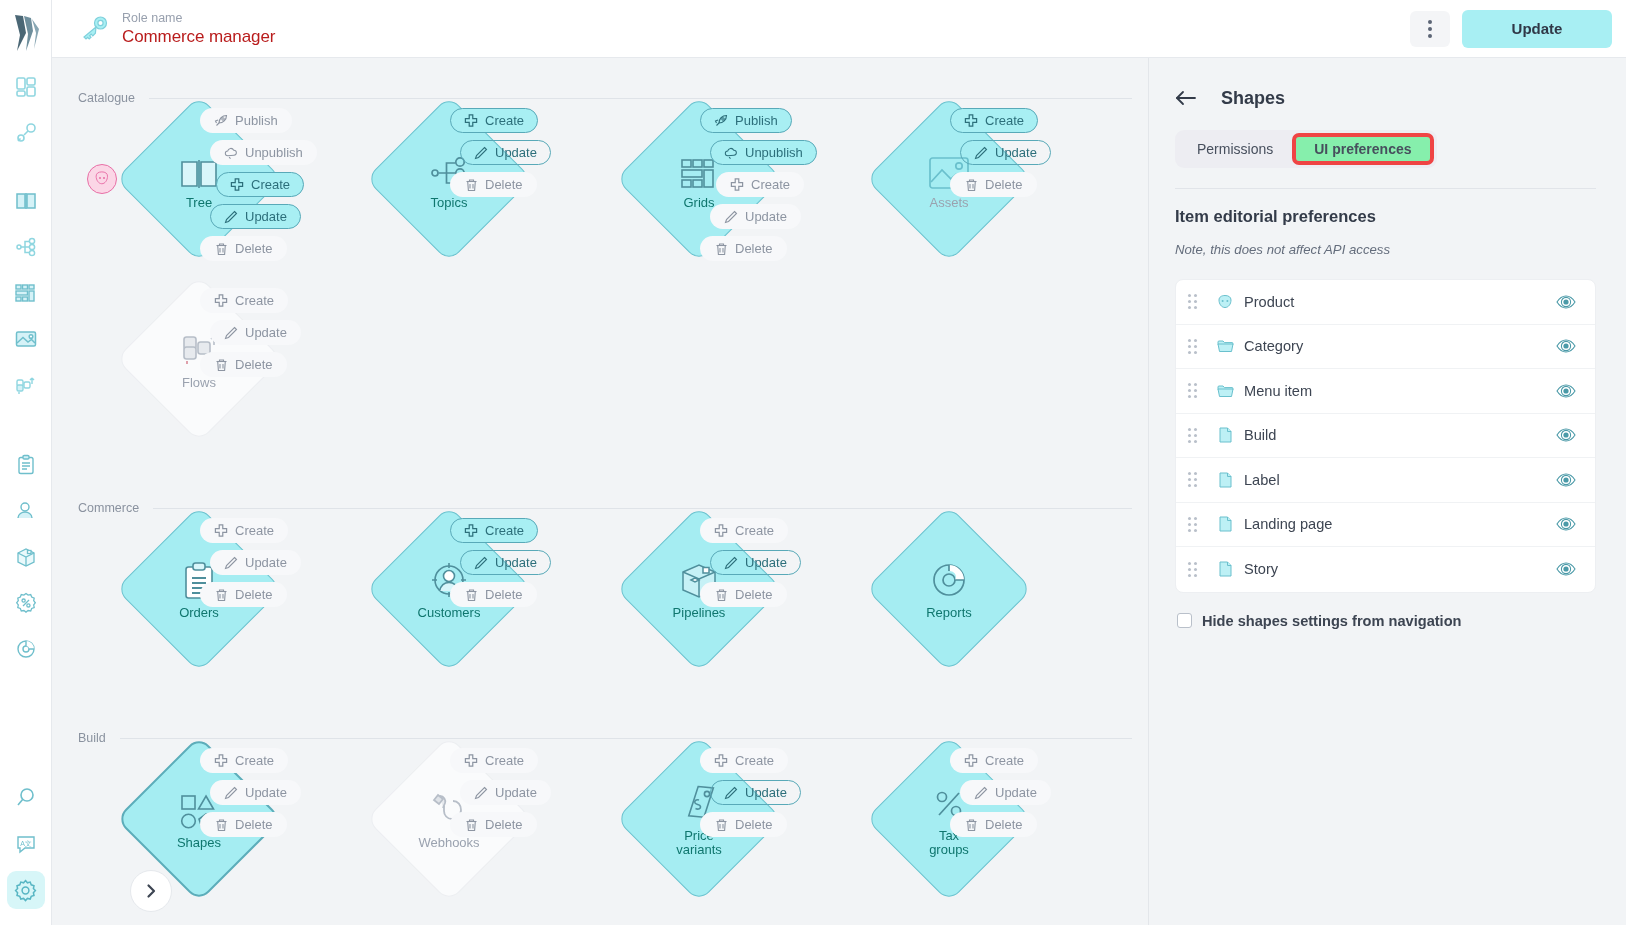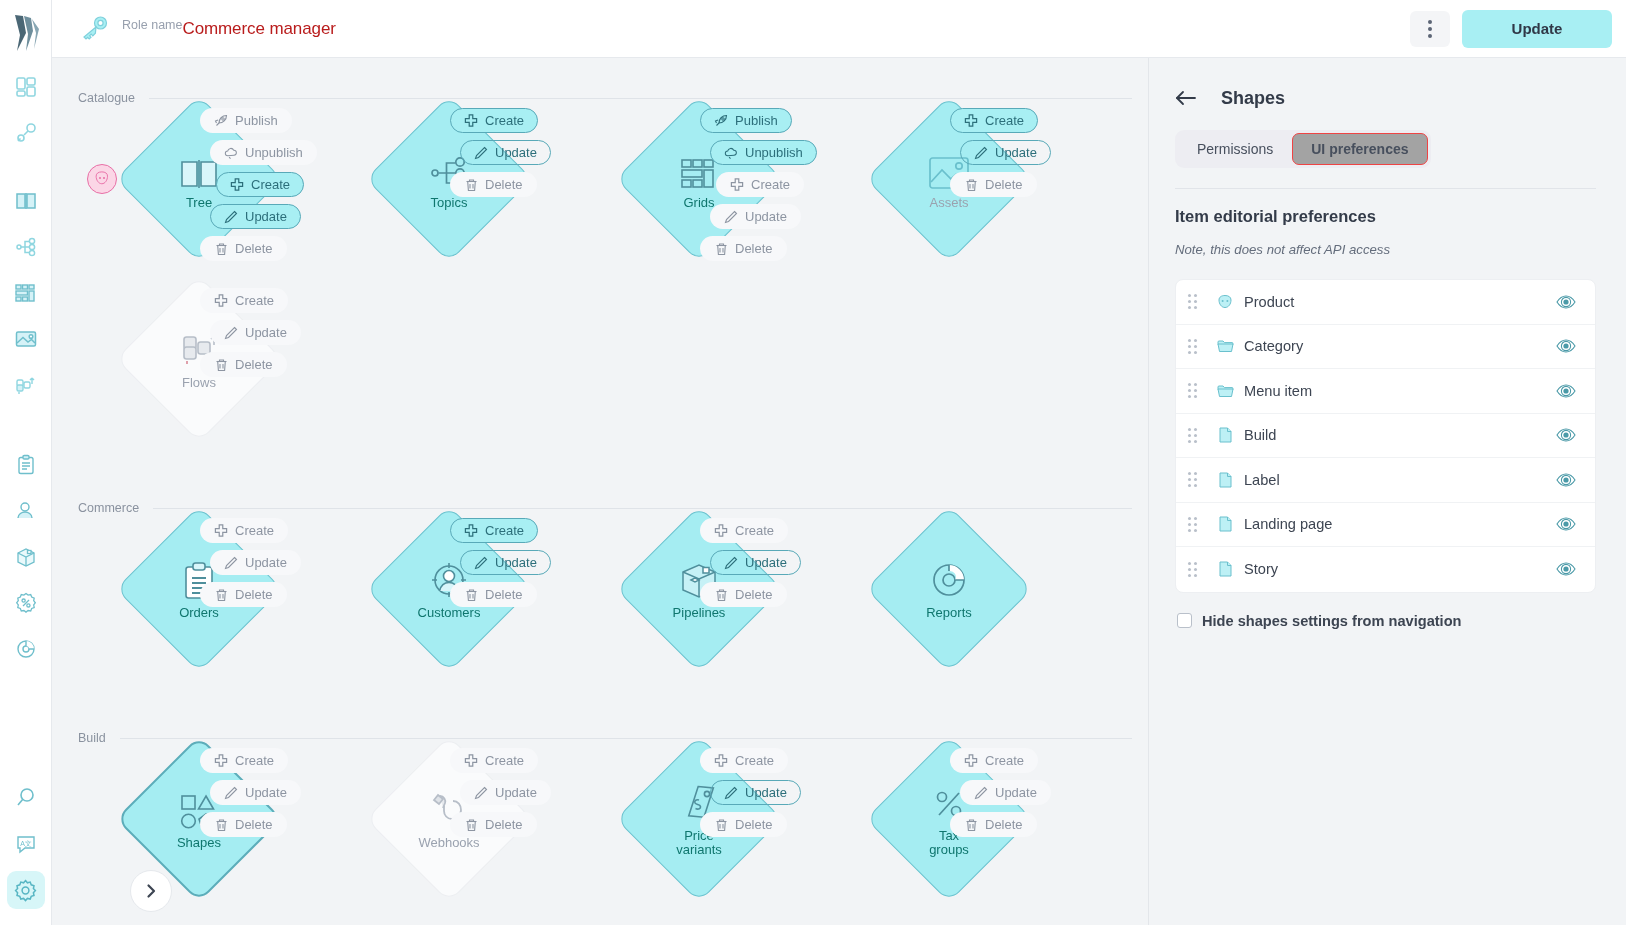--- a/index.html
+++ b/index.html
@@ -33,21 +33,21 @@
   .rail-spacer { flex: 1 1 auto; }
 
   
   .header {
     position: absolute; left: 52px; top: 0; width: 1574px; height: 58px;
     background: #fff; border-bottom: 1px solid #e6e9ed;
     display: flex; align-items: center; padding: 0 14px 0 26px;
     z-index: 20;
   }
   .role-key { width: 34px; height: 34px; margin-right: 10px; display:flex;align-items:center;justify-content:center;}
-  .role-text { display: flex; flex-direction: row; justify-content: center; }
+  .role-text { display: flex; flex-direction: column; justify-content: center; }
   .role-label { font-size: 12.5px; color: #98a0ae; line-height: 15px; }
   .role-name { font-size: 17px; font-weight: normal; color: #b91c1c; line-height: 21px; letter-spacing: -0.1px;}
   .header-spacer { flex: 1 1 auto; }
   .kebab-btn {
     width: 40px; height: 36px; border-radius: 6px; background: #f4f5f7;
     display: flex; flex-direction: column; align-items: center; justify-content: center;
     gap: 3px; cursor: pointer; margin-right: 12px;
   }
   .kebab-btn i { width: 4px; height: 4px; border-radius: 50%; background: #5c6575; display:block;}
   .update-btn {
@@ -131,21 +131,21 @@
   .back-arrow { width: 22px; height: 22px; cursor: pointer; display:flex;align-items:center;justify-content:center;}
   .panel-title { font-size: 18px; font-weight: bold; color: #333b49; }
   .tabs {
     margin-top: 18px; display: inline-flex; background: #ededf2; border-radius: 9px; padding: 3px;
   }
   .tab {
     height: 32px; padding: 0 18px; border-radius: 7px; font-size: 14px;
     display: flex; align-items: center; justify-content: center; color: #474f5d; cursor: pointer;
     border: 1px solid transparent;
   }
-  .tab.active { background: #a3a3a3; border: 1px solid #ef4444; font-weight: bold; }
+  .tab.active { background: #86efac; border: 4px solid #ef4444; font-weight: bold; }
   .panel-rule { height: 1px; background: #e1e4e9; margin: 20px 0 18px 0; }
   .pref-title { font-size: 16.5px; font-weight: bold; color: #333b49; margin-bottom: 8px; }
   .pref-desc { font-size: 13.2px; font-style: italic; color: #646d7c; line-height: 19px; }
   .pref-note { font-size: 13.2px; font-style: italic; color: #646d7c; margin-top: 16px; }
 
   .shape-list {
     margin-top: 22px; background: #fff; border-radius: 8px; overflow: hidden;
     border: 1px solid #edeff2;
   }
   .shape-item {

